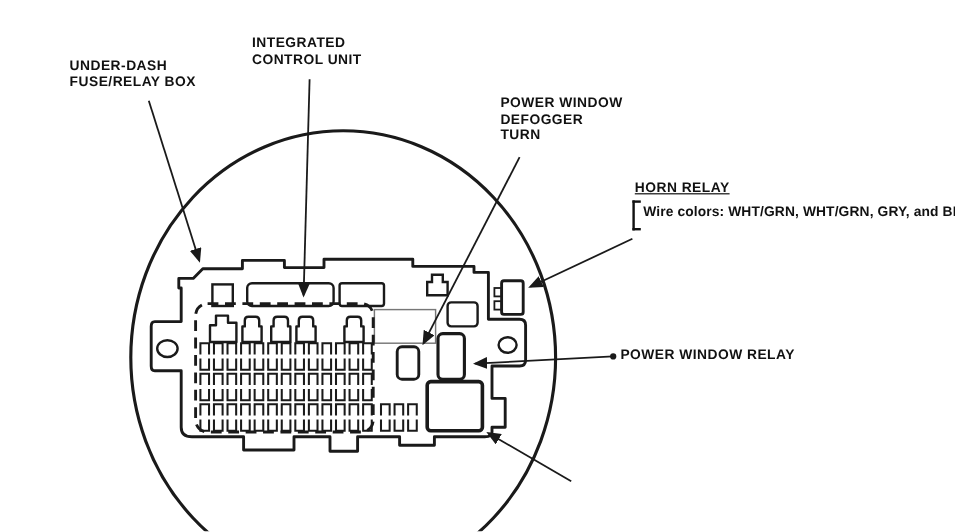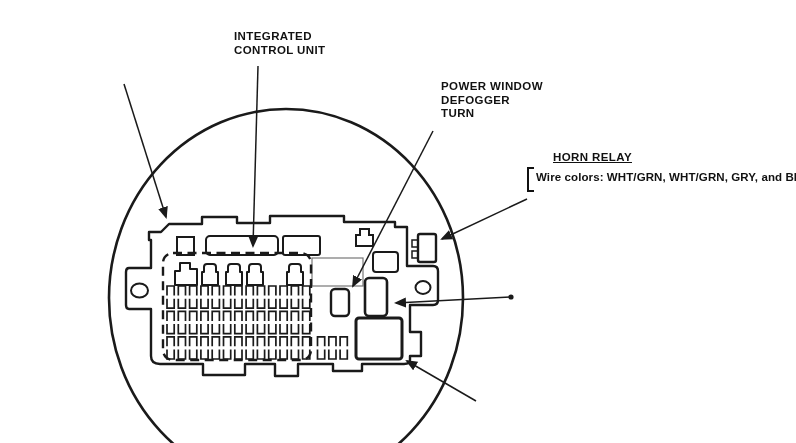--- a/index.html
+++ b/index.html
@@ -14,21 +14,21 @@
   .stage svg { position: absolute; left: 0; top: 0; }
   .lbl {
     position: absolute;
     font-weight: bold;
     font-size: 11.5px;
     line-height: 13.5px;
     letter-spacing: 0.4px;
     color: #111;
     white-space: nowrap;
   }
-  .lbl span { display: block; margin-left: 24px; }
+  .lbl span { display: block; }
   .bracket-box {
     position: absolute;
     padding: 3px 9px 4px 9px;
     font-weight: bold;
     font-size: 11.5px;
     line-height: 14px;
     letter-spacing: 0.1px;
     color: #111;
     white-space: nowrap;
   }
@@ -191,35 +191,42 @@
       <line x1="124" y1="84" x2="166" y2="217" marker-end="url(#arr)"></line>
       <line x1="258" y1="66" x2="253" y2="246" marker-end="url(#arr)"></line>
       <line x1="433" y1="131" x2="353" y2="286" marker-end="url(#arr)"></line>
       <line x1="527" y1="199" x2="442" y2="239" marker-end="url(#arr)"></line>
       <line x1="511" y1="297" x2="396" y2="303" marker-end="url(#arr)"></line>
       <line x1="476" y1="401" x2="407" y2="361" marker-end="url(#arr)"></line>
       <circle cx="511" cy="297" r="2.6" fill="#1a1a1a" stroke="none"></circle>
     </g>
   </svg>
 
+  <div class="lbl" style="left:58px; top:49px;">
+    <span>UNDER-DASH</span>
+    <span>FUSE/RELAY BOX</span>
+  </div>
 
   <div class="lbl" style="left:210px; top:30px;">
     <span>INTEGRATED</span>
     <span>CONTROL UNIT</span>
   </div>
 
   <div class="lbl" style="left:417px; top:80px;">
     <span>POWER WINDOW</span>
     <span>DEFOGGER</span>
     <span>TURN</span>
   </div>
 
   <div class="lbl" style="left:529px; top:151px;text-decoration:underline;">
     <span>HORN RELAY</span>
   </div>
   <div class="bracket-box" style="left:527px; top:167px;">
     <span>Wire colors: WHT/GRN, WHT/GRN,</span>
     <span>GRY, and BLU/RED</span>
   </div>
 
+  <div class="lbl" style="left:517px; top:290px;">
+    <span>POWER WINDOW RELAY</span>
+  </div>
 
 
 </div>
 
 </body></html>

